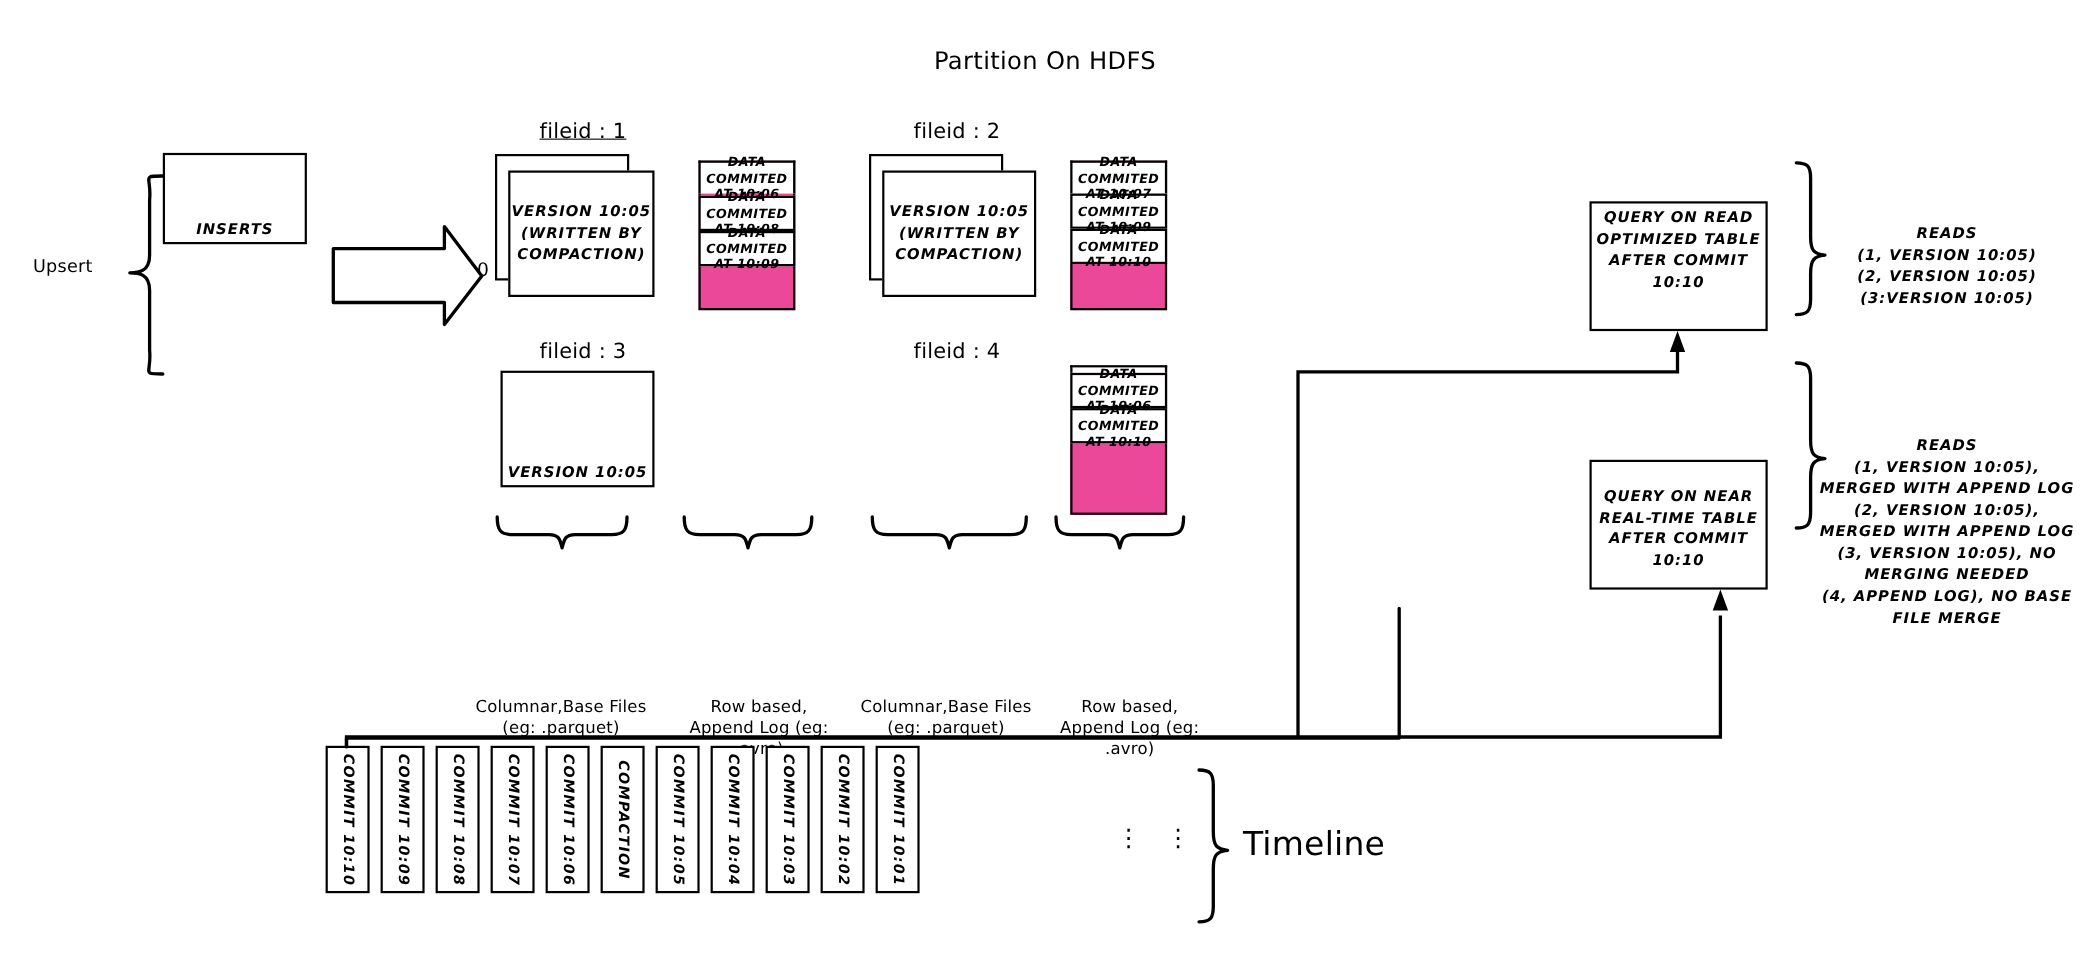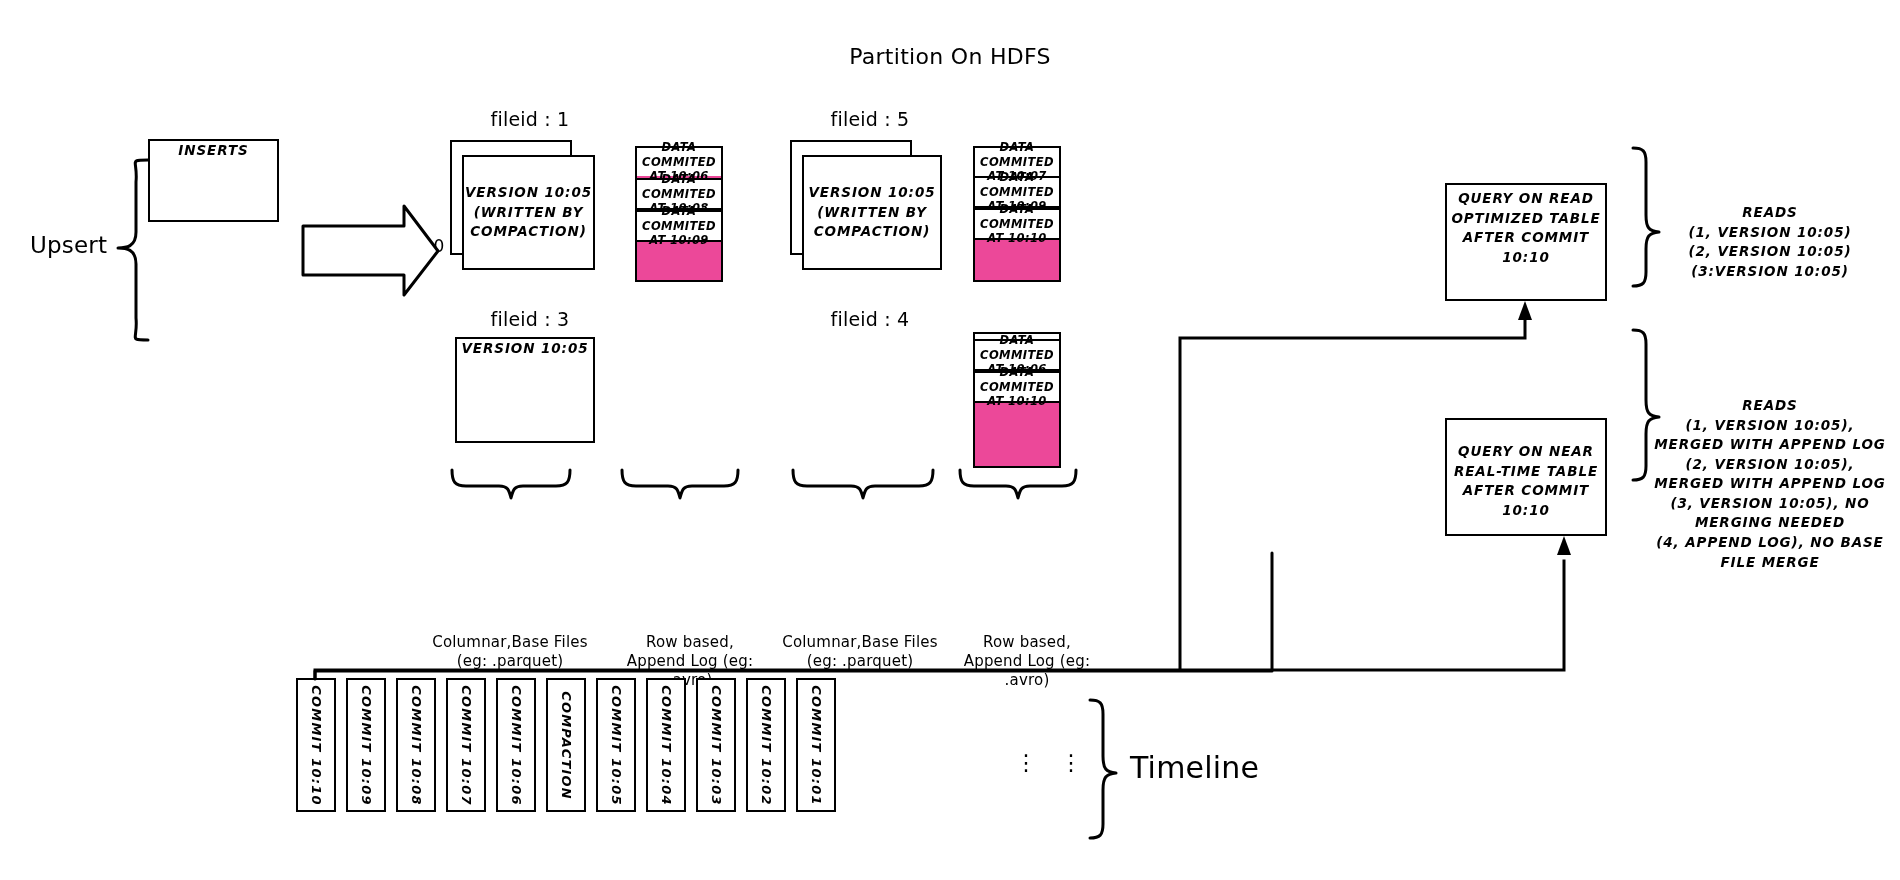--- a/index.html
+++ b/index.html
@@ -21,21 +21,21 @@
   
   .caps{font-weight:bold;font-style:italic;font-size:13.5px;
         letter-spacing:.9px;text-align:center;line-height:1.45;
         text-transform:uppercase;}
   .caps-sm{font-weight:bold;font-style:italic;font-size:11.5px;
         letter-spacing:.4px;text-align:center;line-height:1.25;
         text-transform:uppercase;}
 
   
   .box{border:2.5px solid #000;background:#fff;}
-  .boxflex{display:flex;align-items:flex-start;justify-content:center;}
+  .boxflex{display:flex;align-items:flex-end;justify-content:center;}
 
   
   .backsheet{border:2.5px solid #000;background:#fff;}
 
   
   .logseg{border:2px solid #000;border-bottom-width:0;background:#fff;
           display:flex;align-items:center;justify-content:center;}
   .logseg.last{border-bottom-width:2px;}
   .logwrap{border:2.5px solid #000;background:#ec4899;}
 
@@ -52,30 +52,30 @@
   svg.ink{position:absolute;left:0;top:0;width:1900px;height:880px;
           pointer-events:none;overflow:visible;}
 </style>
 </head>
 <body>
 
 <div class="stage">
 
   <div class="abs title" style="left:0;top:44px;width:1900px;text-align:center;">Partition On HDFS</div>
 
-  <div class="abs lbl" style="left:30px;top:232px;font-size:23px;">Upsert</div>
+  <div class="abs lbl" style="left:30px;top:232px;font-size:16px;">Upsert</div>
 
   <div class="abs box boxflex" style="left:148px;top:139px;width:131px;height:83px;">
     <span class="caps">INSERTS</span>
   </div>
 
 
   <div class="abs lbl" style="left:321px;top:236px;font-size:17px;">Commit 10:10</div>
 
-  <div class="abs lbl" style="left:455px;top:108px;width:150px;text-align:center;">fileid : 1</div>
+  <div class="abs lbl" style="left:455px;top:108px;width:150px;text-align:center;text-decoration:underline;">fileid : 1</div>
 
   <div class="abs backsheet" style="left:450px;top:140px;width:122px;height:115px;"></div>
   <div class="abs box" style="left:462px;top:155px;width:133px;height:115px;">
     <div class="caps" style="margin-top:26px;">
       <div>VERSION 10:05</div>
       <div>(WRITTEN BY</div>
       <div>COMPACTION)</div>
     </div>
   </div>
 
@@ -93,21 +93,21 @@
       </div>
     </div>
     <div class="logseg last" style="height:28px;margin:0 -2px 0 -2px;">
       <div class="caps-sm">
         <div>DATA COMMITED</div>
         <div>AT 10:09</div>
       </div>
     </div>
   </div>
 
-  <div class="abs lbl" style="left:795px;top:108px;width:150px;text-align:center;">fileid : 5</div>
+  <div class="abs lbl" style="left:795px;top:108px;width:150px;text-align:center;">fileid : 2</div>
 
   <div class="abs backsheet" style="left:790px;top:140px;width:122px;height:115px;"></div>
   <div class="abs box" style="left:802px;top:155px;width:140px;height:115px;">
     <div class="caps" style="margin-top:26px;">
       <div>VERSION 10:05</div>
       <div>(WRITTEN BY</div>
       <div>COMPACTION)</div>
     </div>
   </div>
 

